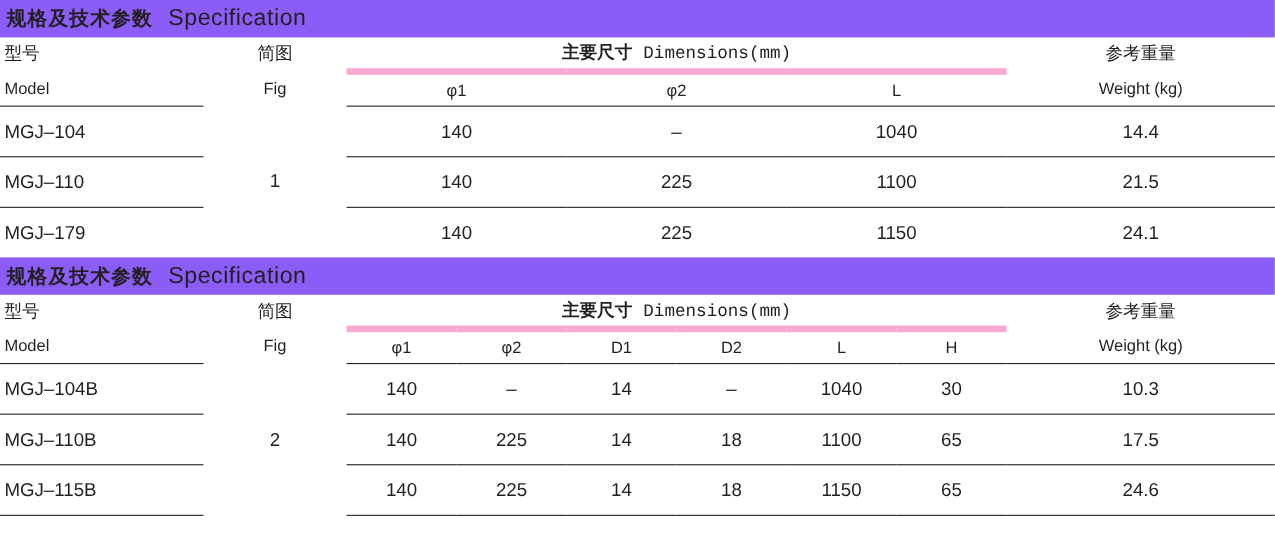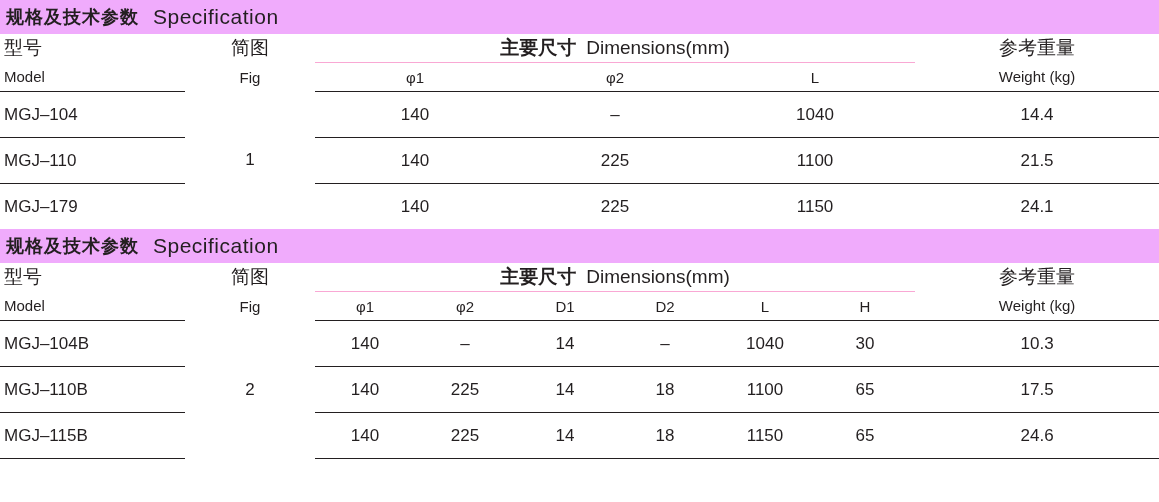--- a/index.html
+++ b/index.html
@@ -14,21 +14,21 @@
     color: #231f20;
     overflow: hidden;
   }
   .page {
     width: 1159px;
     position: relative;
   }
 
   
   .banner {
-    background: #f0abfc;
+    background: #8b5cf6;
     height: 34px;
     display: flex;
     align-items: center;
     padding: 0 0 0 6px;
     box-sizing: border-box;
   }
   .banner-cn {
     font-size: 18px;
     font-weight: bold;
     letter-spacing: 1px;
@@ -51,35 +51,36 @@
   table.spec td, table.spec th {
     padding: 0;
     margin: 0;
     vertical-align: middle;
     text-align: center;
     font-weight: normal;
   }
 
   .hdr-row-top td {
     height: 28px;
-    font-size: 19px;
+    font-size: 16px;
     font-weight: bold;
     padding-top: 6px;
+    font-family: Liberation Mono, monospace;
   }
   .hdr-row-bot td {
     height: 28px;
     font-size: 15px;
     padding-bottom: 6px;
   }
   .hdr-left {
     text-align: left !important;
     padding-left: 4px !important;
   }
   .dim-head {
-    border-bottom: 1px solid #f9a8d4;
+    border-bottom: 6px solid #f9a8d4;
     font-size: 15px;
     font-weight: bold;
     padding-bottom: 3px;
   }
   .dim-cn { font-weight: bold; }
   .dim-en { font-weight: normal; margin-left: 10px; }
 
   .data-row td {
     height: 45px;
     font-size: 17px;

